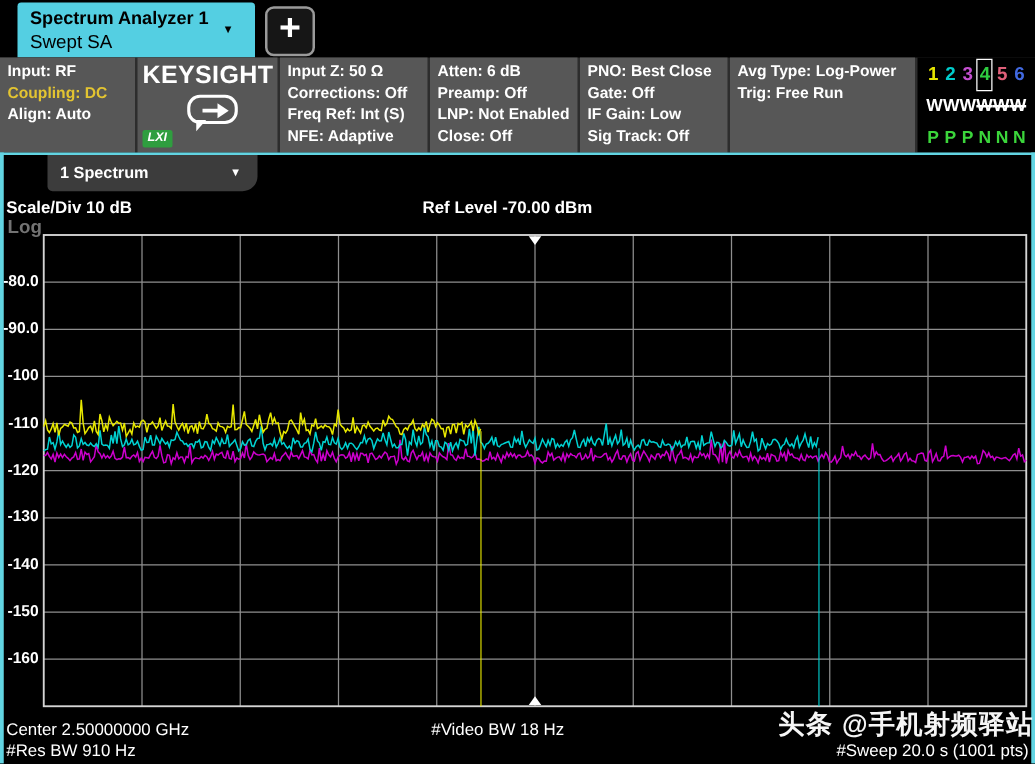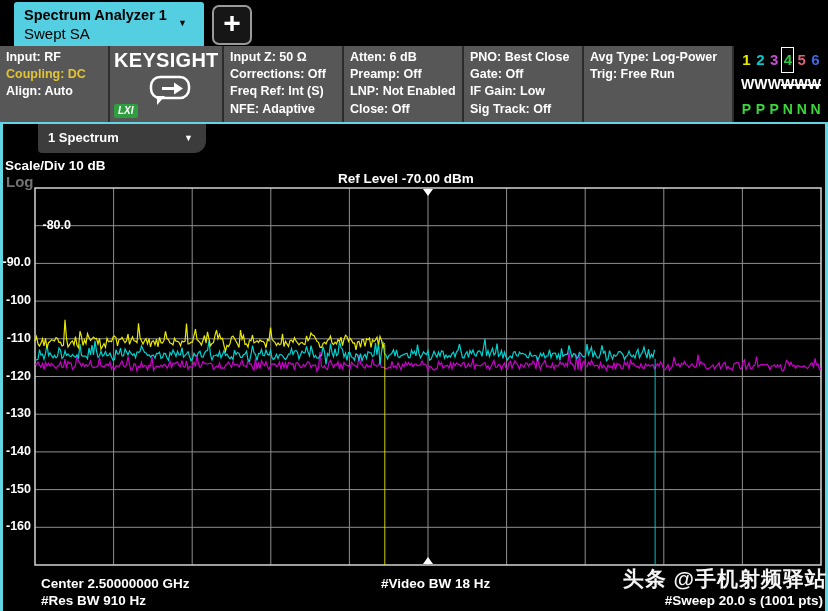--- a/index.html
+++ b/index.html
@@ -39,27 +39,27 @@
   
   .winb{position:absolute;background:#62d4e2;}
   .wb-top{left:0;top:122px;width:828px;height:2px;}
   .wb-left{left:0;top:122px;width:3px;height:489px;}
   .wb-right{left:825px;top:122px;width:3px;height:489px;}
   .selector{position:absolute;left:3px;top:124px;width:168px;height:29px;background:#3c3c3c;
             border-radius:0 0 12px 4px;margin-left:35px;}
   .selector-label{position:absolute;left:10px;top:6px;font-size:13px;font-weight:bold;}
   .selector-caret{position:absolute;right:13px;top:9px;font-size:9px;color:#fff;}
   .scale{position:absolute;left:5px;top:158px;font-size:13.5px;font-weight:bold;white-space:nowrap;}
-  .ref{position:absolute;left:338px;top:158px;font-size:13.5px;font-weight:bold;white-space:nowrap;margin-top:13px;}
+  .ref{position:absolute;left:338px;top:158px;font-size:13.5px;font-weight:bold;white-space:nowrap;}
   .log{position:absolute;left:6px;top:173px;font-size:15px;font-weight:bold;color:#737373;}
   .ylab{position:absolute;left:0;width:31px;text-align:right;font-size:12.5px;font-weight:bold;color:#fff;}
   #plot{position:absolute;left:0;top:0;width:828px;height:611px;}
 
   
-  .fnote{position:absolute;font-size:13.5px;font-weight:bold;white-space:nowrap;margin-left:36px;}
+  .fnote{position:absolute;font-size:13.5px;font-weight:normal;white-space:nowrap;}
   .f-center{left:5px;top:576px;}
   .f-video{left:345px;top:576px;}
   .f-res{left:5px;top:593px;}
   .f-sweep{right:5px;top:593px;}
   .watermark{position:absolute;right:1px;top:565px;font-size:21px;font-weight:bold;
              color:rgba(255,255,255,0.96);z-index:6;letter-spacing:1px;white-space:nowrap;}
 </style>
 </head>
 <body>
 
@@ -176,21 +176,21 @@
       <rect x="35" y="188" width="786" height="377" fill="none" stroke="#d4d4d4" stroke-width="1.5"></rect>
       <polygon points="423,189 433,189 428,196" fill="#fff"></polygon>
       <polygon points="423,564 433,564 428,557" fill="#fff"></polygon>
       <polyline points="35.0,364.3 36.5,364.4 38.0,362.0 39.5,365.1 41.0,367.2 42.5,363.6 44.0,369.7 45.5,362.4 47.0,366.0 48.5,363.3 50.0,366.0 51.5,363.4 53.0,365.4 54.5,366.7 56.0,368.5 57.5,366.5 59.0,365.5 60.5,362.0 62.0,367.5 63.5,367.1 65.0,359.2 66.5,368.3 68.0,361.7 69.5,363.6 71.0,362.8 72.5,369.4 74.0,367.5 75.5,365.3 77.0,355.8 78.5,361.5 80.0,363.0 81.5,366.4 83.0,363.3 84.5,366.4 86.0,364.6 87.5,366.4 89.0,364.8 90.5,360.9 92.0,366.7 93.5,367.7 95.0,367.0 96.5,367.1 98.0,365.7 99.5,357.6 101.0,366.1 102.5,366.0 104.0,367.1 105.5,365.0 107.0,364.0 108.5,365.7 110.0,362.0 111.5,369.1 113.0,366.5 114.5,369.3 116.0,365.9 117.5,366.2 119.0,366.5 120.5,363.5 122.0,361.0 123.5,365.8 125.0,366.8 126.5,365.0 128.0,356.3 129.5,364.7 131.0,370.3 132.5,369.8 134.0,363.8 135.5,364.2 137.0,370.9 138.5,366.3 140.0,367.5 141.5,362.2 143.0,367.1 144.5,365.6 146.0,365.7 147.5,369.9 149.0,365.2 150.5,366.0 152.0,356.5 153.5,370.4 155.0,367.4 156.5,366.2 158.0,366.7 159.5,366.9 161.0,365.2 162.5,366.5 164.0,364.3 165.5,365.5 167.0,368.3 168.5,365.4 170.0,361.1 171.5,367.4 173.0,363.2 174.5,364.0 176.0,362.6 177.5,361.8 179.0,365.8 180.5,366.6 182.0,360.3 183.5,366.8 185.0,367.3 186.5,360.9 188.0,369.3 189.5,366.3 191.0,367.4 192.5,366.8 194.0,362.3 195.5,366.3 197.0,354.8 198.5,364.2 200.0,367.6 201.5,365.5 203.0,361.5 204.5,363.1 206.0,363.8 207.5,363.9 209.0,363.5 210.5,363.2 212.0,364.1 213.5,369.4 215.0,367.6 216.5,366.1 218.0,367.4 219.5,362.8 221.0,368.6 222.5,367.7 224.0,368.6 225.5,365.3 227.0,363.8 228.5,362.1 230.0,364.8 231.5,367.2 233.0,361.6 234.5,365.1 236.0,364.8 237.5,364.5 239.0,367.0 240.5,363.7 242.0,360.5 243.5,365.5 245.0,365.9 246.5,367.1 248.0,360.2 249.5,364.0 251.0,363.7 252.5,367.8 254.0,370.0 255.5,358.4 257.0,369.0 258.5,363.3 260.0,368.7 261.5,360.6 263.0,363.8 264.5,365.5 266.0,361.8 267.5,366.7 269.0,369.4 270.5,365.5 272.0,364.1 273.5,363.9 275.0,364.1 276.5,366.5 278.0,365.6 279.5,362.0 281.0,369.4 282.5,362.0 284.0,367.8 285.5,362.7 287.0,368.6 288.5,362.6 290.0,362.8 291.5,364.4 293.0,363.5 294.5,370.2 296.0,363.1 297.5,362.5 299.0,364.9 300.5,367.6 302.0,366.8 303.5,364.6 305.0,366.4 306.5,363.8 308.0,361.6 309.5,362.9 311.0,367.7 312.5,365.4 314.0,365.3 315.5,364.9 317.0,371.3 318.5,367.8 320.0,351.9 321.5,366.3 323.0,367.8 324.5,365.6 326.0,368.7 327.5,369.4 329.0,362.4 330.5,360.3 332.0,364.2 333.5,367.6 335.0,364.5 336.5,364.8 338.0,361.8 339.5,369.0 341.0,363.8 342.5,368.7 344.0,362.4 345.5,364.8 347.0,365.4 348.5,365.5 350.0,368.9 351.5,362.3 353.0,364.2 354.5,365.4 356.0,366.1 357.5,367.7 359.0,354.5 360.5,363.8 362.0,364.2 363.5,367.0 365.0,368.2 366.5,364.6 368.0,366.7 369.5,365.9 371.0,366.8 372.5,358.9 374.0,365.0 375.5,365.1 377.0,366.3 378.5,365.2 380.0,362.0 381.5,367.4 383.0,367.2 384.5,367.8 386.0,369.0 387.5,368.4 389.0,367.1 390.5,367.9 392.0,361.4 393.5,367.1 395.0,365.8 396.5,368.0 398.0,362.9 399.5,366.3 401.0,369.8 402.5,364.4 404.0,366.7 405.5,362.1 407.0,365.2 408.5,362.4 410.0,365.2 411.5,363.2 413.0,366.6 414.5,364.2 416.0,364.0 417.5,365.8 419.0,365.4 420.5,364.7 422.0,361.0 423.5,364.7 425.0,363.9 426.5,365.7 428.0,370.8 429.5,366.3 431.0,366.8 432.5,369.1 434.0,370.3 435.5,368.8 437.0,368.9 438.5,361.7 440.0,364.8 441.5,362.6 443.0,368.1 444.5,366.7 446.0,365.7 447.5,365.5 449.0,368.2 450.5,362.9 452.0,368.8 453.5,363.1 455.0,365.7 456.5,362.9 458.0,364.3 459.5,364.5 461.0,366.2 462.5,363.3 464.0,362.5 465.5,367.7 467.0,366.7 468.5,363.6 470.0,366.6 471.5,365.3 473.0,358.4 474.5,369.0 476.0,364.4 477.5,365.5 479.0,365.7 480.5,365.8 482.0,364.8 483.5,363.2 485.0,362.7 486.5,367.9 488.0,365.8 489.5,369.6 491.0,367.1 492.5,363.1 494.0,360.4 495.5,367.0 497.0,367.4 498.5,364.6 500.0,364.8 501.5,369.6 503.0,365.5 504.5,363.0 506.0,368.2 507.5,369.0 509.0,362.7 510.5,361.3 512.0,368.2 513.5,364.3 515.0,360.9 516.5,363.3 518.0,365.6 519.5,369.1 521.0,364.1 522.5,365.7 524.0,367.4 525.5,363.3 527.0,363.0 528.5,366.3 530.0,363.7 531.5,364.5 533.0,361.1 534.5,363.3 536.0,369.0 537.5,356.8 539.0,365.3 540.5,369.6 542.0,364.3 543.5,363.1 545.0,360.2 546.5,366.5 548.0,365.8 549.5,366.5 551.0,367.8 552.5,363.4 554.0,369.1 555.5,365.2 557.0,366.2 558.5,365.9 560.0,361.8 561.5,364.5 563.0,363.0 564.5,366.4 566.0,363.3 567.5,366.3 569.0,351.6 570.5,363.4 572.0,363.8 573.5,365.9 575.0,369.4 576.5,354.9 578.0,369.8 579.5,352.4 581.0,370.8 582.5,363.8 584.0,361.2 585.5,365.4 587.0,366.4 588.5,362.4 590.0,365.0 591.5,360.4 593.0,364.3 594.5,366.0 596.0,365.3 597.5,365.1 599.0,368.5 600.5,362.5 602.0,367.9 603.5,365.1 605.0,367.0 606.5,370.3 608.0,365.0 609.5,367.3 611.0,366.1 612.5,368.1 614.0,362.5 615.5,369.6 617.0,363.5 618.5,364.3 620.0,365.0 621.5,368.9 623.0,368.5 624.5,361.7 626.0,365.2 627.5,362.3 629.0,369.1 630.5,360.4 632.0,364.2 633.5,363.1 635.0,365.8 636.5,366.4 638.0,366.6 639.5,368.2 641.0,363.7 642.5,367.8 644.0,368.6 645.5,363.9 647.0,366.0 648.5,364.8 650.0,366.3 651.5,365.1 653.0,364.8 654.5,368.9 656.0,366.0 657.5,363.7 659.0,366.4 660.5,362.0 662.0,364.4 663.5,369.3 665.0,369.7 666.5,367.8 668.0,364.8 669.5,370.4 671.0,367.8 672.5,366.1 674.0,356.8 675.5,363.7 677.0,365.4 678.5,363.6 680.0,366.9 681.5,363.3 683.0,364.4 684.5,361.4 686.0,364.9 687.5,365.0 689.0,367.5 690.5,365.3 692.0,364.0 693.5,366.1 695.0,367.5 696.5,366.2 698.0,354.6 699.5,365.1 701.0,361.5 702.5,363.8 704.0,363.7 705.5,367.0 707.0,369.0 708.5,368.7 710.0,367.7 711.5,366.4 713.0,364.9 714.5,369.0 716.0,366.4 717.5,365.0 719.0,362.8 720.5,368.8 722.0,366.5 723.5,363.4 725.0,362.3 726.5,368.7 728.0,366.6 729.5,368.6 731.0,368.9 732.5,370.0 734.0,363.7 735.5,363.1 737.0,362.5 738.5,362.8 740.0,368.3 741.5,368.9 743.0,362.2 744.5,360.1 746.0,369.4 747.5,366.5 749.0,362.9 750.5,368.5 752.0,368.7 753.5,365.9 755.0,365.1 756.5,356.5 758.0,366.8 759.5,365.4 761.0,364.6 762.5,364.5 764.0,364.8 765.5,364.8 767.0,364.2 768.5,365.9 770.0,369.6 771.5,366.0 773.0,365.8 774.5,365.1 776.0,367.2 777.5,364.8 779.0,366.6 780.5,364.9 782.0,370.9 783.5,370.7 785.0,366.3 786.5,360.4 788.0,362.1 789.5,365.5 791.0,362.3 792.5,365.9 794.0,365.0 795.5,368.1 797.0,365.7 798.5,365.9 800.0,366.6 801.5,367.0 803.0,366.3 804.5,366.0 806.0,367.4 807.5,368.5 809.0,366.5 810.5,364.0 812.0,362.9 813.5,367.2 815.0,358.5 816.5,364.9 818.0,364.0 819.5,369.4 821.0,368.2" fill="none" stroke="#cc00cc" stroke-width="1.2"></polyline>
       <polyline points="35.0,360.7 36.5,359.7 38.0,359.3 39.5,349.6 41.0,355.1 42.5,354.1 44.0,359.3 45.5,353.5 47.0,344.3 48.5,355.6 50.0,352.8 51.5,355.6 53.0,357.8 54.5,355.3 56.0,357.9 57.5,356.5 59.0,348.0 60.5,349.9 62.0,358.4 63.5,356.8 65.0,350.9 66.5,355.5 68.0,354.0 69.5,356.0 71.0,356.5 72.5,354.4 74.0,356.3 75.5,357.2 77.0,355.0 78.5,357.8 80.0,344.2 81.5,355.3 83.0,356.4 84.5,356.0 86.0,356.3 87.5,358.7 89.0,348.0 90.5,354.8 92.0,345.1 93.5,355.0 95.0,340.9 96.5,351.1 98.0,357.3 99.5,355.8 101.0,351.2 102.5,355.9 104.0,354.8 105.5,351.5 107.0,355.8 108.5,355.3 110.0,353.0 111.5,357.1 113.0,360.3 114.5,359.6 116.0,349.6 117.5,354.0 119.0,353.8 120.5,348.2 122.0,356.0 123.5,356.0 125.0,349.0 126.5,351.8 128.0,355.0 129.5,350.8 131.0,353.2 132.5,355.3 134.0,353.6 135.5,357.8 137.0,351.9 138.5,352.4 140.0,351.6 141.5,345.8 143.0,349.2 144.5,352.3 146.0,352.9 147.5,355.5 149.0,354.8 150.5,357.1 152.0,355.3 153.5,355.1 155.0,358.2 156.5,353.4 158.0,353.7 159.5,352.1 161.0,358.3 162.5,357.5 164.0,353.3 165.5,353.6 167.0,358.0 168.5,360.2 170.0,352.5 171.5,354.8 173.0,350.1 174.5,353.1 176.0,356.5 177.5,351.2 179.0,354.8 180.5,354.7 182.0,347.6 183.5,357.1 185.0,355.3 186.5,353.8 188.0,351.8 189.5,356.4 191.0,360.7 192.5,358.8 194.0,353.4 195.5,356.1 197.0,355.8 198.5,352.4 200.0,351.3 201.5,356.8 203.0,357.2 204.5,353.1 206.0,350.8 207.5,350.5 209.0,340.9 210.5,354.6 212.0,359.9 213.5,355.8 215.0,355.5 216.5,354.8 218.0,356.5 219.5,351.4 221.0,357.7 222.5,354.8 224.0,350.6 225.5,355.4 227.0,354.1 228.5,356.8 230.0,358.7 231.5,356.8 233.0,359.5 234.5,350.2 236.0,354.5 237.5,352.5 239.0,353.3 240.5,357.5 242.0,357.5 243.5,354.6 245.0,354.1 246.5,351.3 248.0,359.6 249.5,361.4 251.0,354.5 252.5,345.5 254.0,352.8 255.5,354.5 257.0,360.3 258.5,353.4 260.0,353.8 261.5,349.6 263.0,355.5 264.5,355.7 266.0,350.1 267.5,354.3 269.0,355.3 270.5,350.5 272.0,357.7 273.5,359.5 275.0,357.7 276.5,354.3 278.0,358.6 279.5,354.7 281.0,354.6 282.5,355.6 284.0,357.9 285.5,359.6 287.0,357.4 288.5,354.1 290.0,354.2 291.5,348.7 293.0,354.5 294.5,351.2 296.0,350.5 297.5,352.4 299.0,358.9 300.5,354.7 302.0,351.1 303.5,352.8 305.0,352.6 306.5,346.3 308.0,351.9 309.5,355.8 311.0,345.6 312.5,351.6 314.0,357.4 315.5,355.3 317.0,358.2 318.5,358.2 320.0,355.6 321.5,355.6 323.0,346.7 324.5,351.8 326.0,364.5 327.5,353.6 329.0,355.5 330.5,343.7 332.0,352.7 333.5,356.7 335.0,348.7 336.5,355.5 338.0,354.0 339.5,341.4 341.0,347.5 342.5,349.5 344.0,357.1 345.5,352.9 347.0,360.4 348.5,352.5 350.0,352.5 351.5,357.1 353.0,357.7 354.5,360.2 356.0,353.8 357.5,355.0 359.0,360.1 360.5,353.7 362.0,360.7 363.5,356.5 365.0,354.3 366.5,358.5 368.0,351.6 369.5,352.5 371.0,352.8 372.5,356.4 374.0,355.5 375.5,343.1 377.0,354.8 378.5,342.5 380.0,364.6 381.5,351.9 383.0,341.5 384.5,353.7 386.0,355.2 387.5,358.9 389.0,355.2 390.5,354.6 392.0,352.8 393.5,349.7 395.0,356.2 396.5,349.8 398.0,356.7 399.5,357.5 401.0,355.7 402.5,355.1 404.0,354.4 405.5,353.8 407.0,353.2 408.5,357.6 410.0,357.7 411.5,350.0 413.0,353.7 414.5,351.2 416.0,355.9 417.5,344.6 419.0,353.7 420.5,357.7 422.0,355.0 423.5,351.9 425.0,353.6 426.5,354.6 428.0,350.6 429.5,360.1 431.0,359.3 432.5,355.5 434.0,351.4 435.5,354.6 437.0,357.2 438.5,352.2 440.0,356.1 441.5,350.8 443.0,351.5 444.5,358.1 446.0,355.0 447.5,357.6 449.0,355.7 450.5,357.0 452.0,353.7 453.5,352.2 455.0,356.9 456.5,351.9 458.0,350.2 459.5,344.0 461.0,351.1 462.5,357.7 464.0,358.0 465.5,353.8 467.0,351.6 468.5,357.3 470.0,350.5 471.5,353.5 473.0,349.9 474.5,354.6 476.0,356.2 477.5,352.2 479.0,350.8 480.5,351.8 482.0,356.4 483.5,347.5 485.0,338.8 486.5,355.9 488.0,350.6 489.5,356.6 491.0,352.1 492.5,348.3 494.0,355.0 495.5,352.9 497.0,343.6 498.5,356.2 500.0,354.8 501.5,350.5 503.0,358.3 504.5,352.2 506.0,357.0 507.5,360.0 509.0,357.3 510.5,356.1 512.0,358.2 513.5,352.2 515.0,351.6 516.5,355.8 518.0,356.1 519.5,352.2 521.0,353.8 522.5,353.4 524.0,354.0 525.5,354.5 527.0,357.3 528.5,357.8 530.0,352.3 531.5,355.9 533.0,356.2 534.5,355.3 536.0,355.8 537.5,360.1 539.0,357.7 540.5,353.3 542.0,356.2 543.5,353.2 545.0,357.9 546.5,356.1 548.0,355.8 549.5,349.6 551.0,357.6 552.5,353.5 554.0,353.0 555.5,353.2 557.0,358.5 558.5,354.1 560.0,360.3 561.5,348.3 563.0,356.3 564.5,355.1 566.0,354.3 567.5,354.2 569.0,345.4 570.5,351.5 572.0,357.2 573.5,353.8 575.0,354.1 576.5,358.4 578.0,357.2 579.5,352.4 581.0,353.9 582.5,356.3 584.0,356.9 585.5,356.0 587.0,344.2 588.5,354.7 590.0,351.0 591.5,347.2 593.0,357.4 594.5,351.9 596.0,355.6 597.5,358.0 599.0,357.9 600.5,353.1 602.0,345.4 603.5,353.0 605.0,351.3 606.5,360.8 608.0,359.3 609.5,350.6 611.0,355.1 612.5,359.1 614.0,354.8 615.5,356.2 617.0,355.2 618.5,351.8 620.0,351.4 621.5,352.7 623.0,354.8 624.5,359.4 626.0,356.4 627.5,355.4 629.0,351.1 630.5,354.9 632.0,356.8 633.5,355.0 635.0,358.1 636.5,352.2 638.0,349.3 639.5,357.8 641.0,354.5 642.5,352.1 644.0,347.1 645.5,353.3 647.0,358.1 648.5,349.2 650.0,357.9 651.5,354.2 653.0,357.1 654.5,349.7" fill="none" stroke="#00d2d2" stroke-width="1.2"></polyline>
       <line x1="655.154" y1="358.634" x2="655.154" y2="565" stroke="#00d2d2" stroke-width="1.2" stroke-opacity="0.75"></line>
       <polyline points="35.0,341.3 36.5,336.6 38.0,343.9 39.5,346.0 41.0,343.1 42.5,338.8 44.0,345.8 45.5,338.3 47.0,348.3 48.5,342.7 50.0,341.5 51.5,339.6 53.0,340.2 54.5,341.0 56.0,337.6 57.5,338.5 59.0,342.3 60.5,342.2 62.0,345.9 63.5,345.2 65.0,319.9 66.5,338.3 68.0,346.9 69.5,344.7 71.0,342.1 72.5,341.0 74.0,345.0 75.5,336.7 77.0,345.2 78.5,347.6 80.0,331.2 81.5,336.6 83.0,345.5 84.5,339.8 86.0,343.6 87.5,333.7 89.0,337.6 90.5,340.5 92.0,338.9 93.5,337.1 95.0,338.6 96.5,338.4 98.0,344.1 99.5,338.4 101.0,349.2 102.5,346.5 104.0,343.7 105.5,347.3 107.0,338.4 108.5,341.7 110.0,340.9 111.5,341.7 113.0,337.2 114.5,336.1 116.0,337.7 117.5,345.8 119.0,339.5 120.5,339.3 122.0,337.4 123.5,340.2 125.0,342.7 126.5,340.7 128.0,334.1 129.5,344.4 131.0,340.2 132.5,336.8 134.0,340.8 135.5,341.1 137.0,342.7 138.5,323.2 140.0,337.4 141.5,341.0 143.0,344.1 144.5,340.9 146.0,338.7 147.5,343.8 149.0,338.6 150.5,346.9 152.0,341.4 153.5,340.7 155.0,344.7 156.5,339.1 158.0,347.0 159.5,337.3 161.0,342.7 162.5,343.1 164.0,340.2 165.5,331.3 167.0,338.7 168.5,339.7 170.0,343.0 171.5,343.5 173.0,344.9 174.5,338.3 176.0,341.1 177.5,341.3 179.0,342.2 180.5,345.8 182.0,341.1 183.5,341.9 185.0,341.3 186.5,323.6 188.0,343.8 189.5,343.7 191.0,342.1 192.5,342.2 194.0,335.7 195.5,329.1 197.0,339.6 198.5,341.0 200.0,342.6 201.5,345.1 203.0,340.3 204.5,335.5 206.0,343.1 207.5,331.8 209.0,339.1 210.5,345.8 212.0,343.5 213.5,342.7 215.0,335.4 216.5,330.1 218.0,338.7 219.5,334.4 221.0,338.9 222.5,338.3 224.0,345.6 225.5,351.2 227.0,345.3 228.5,346.5 230.0,343.9 231.5,337.0 233.0,336.0 234.5,338.5 236.0,341.3 237.5,344.0 239.0,347.4 240.5,330.1 242.0,339.1 243.5,335.4 245.0,344.4 246.5,344.0 248.0,347.1 249.5,339.9 251.0,340.9 252.5,335.0 254.0,342.8 255.5,342.0 257.0,340.8 258.5,342.4 260.0,340.0 261.5,341.3 263.0,341.4 264.5,343.0 266.0,347.7 267.5,339.3 269.0,340.7 270.5,327.6 272.0,339.1 273.5,341.1 275.0,342.4 276.5,345.5 278.0,343.0 279.5,344.7 281.0,343.9 282.5,333.9 284.0,346.7 285.5,341.3 287.0,343.9 288.5,346.5 290.0,340.7 291.5,340.0 293.0,342.3 294.5,337.7 296.0,341.0 297.5,342.8 299.0,344.8 300.5,342.9 302.0,342.4 303.5,344.0 305.0,344.5 306.5,335.9 308.0,340.6 309.5,338.6 311.0,333.0 312.5,335.1 314.0,335.6 315.5,338.5 317.0,341.4 318.5,342.3 320.0,347.2 321.5,347.6 323.0,343.5 324.5,342.3 326.0,343.9 327.5,340.2 329.0,339.3 330.5,336.1 332.0,342.9 333.5,344.6 335.0,342.2 336.5,344.0 338.0,339.5 339.5,341.7 341.0,337.1 342.5,345.7 344.0,339.3 345.5,335.3 347.0,336.5 348.5,341.4 350.0,338.1 351.5,340.1 353.0,343.0 354.5,342.8 356.0,349.9 357.5,342.0 359.0,341.4 360.5,347.3 362.0,339.6 363.5,339.6 365.0,346.4 366.5,338.8 368.0,339.7 369.5,338.0 371.0,347.5 372.5,339.9 374.0,341.7 375.5,340.0 377.0,337.3 378.5,344.7 380.0,336.4 381.5,340.3 383.0,347.3 384.5,343.1" fill="none" stroke="#e8e800" stroke-width="1.2"></polyline>
       <line x1="384.77" y1="345.062" x2="384.77" y2="565" stroke="#e8e800" stroke-width="1.2" stroke-opacity="0.75"></line>
     </svg>
   <div id="ylabels">
-      <div class="ylab" style="top: 217.7px; padding-left: 40px;">-80.0</div>
+      <div class="ylab" style="top: 217.7px;">-80.0</div>
       <div class="ylab" style="top: 255.4px;">-90.0</div>
       <div class="ylab" style="top: 293.1px;">-100</div>
       <div class="ylab" style="top: 330.8px;">-110</div>
       <div class="ylab" style="top: 368.5px;">-120</div>
       <div class="ylab" style="top: 406.2px;">-130</div>
       <div class="ylab" style="top: 443.9px;">-140</div>
       <div class="ylab" style="top: 481.6px;">-150</div>
       <div class="ylab" style="top: 519.3px;">-160</div>
     </div>
 

